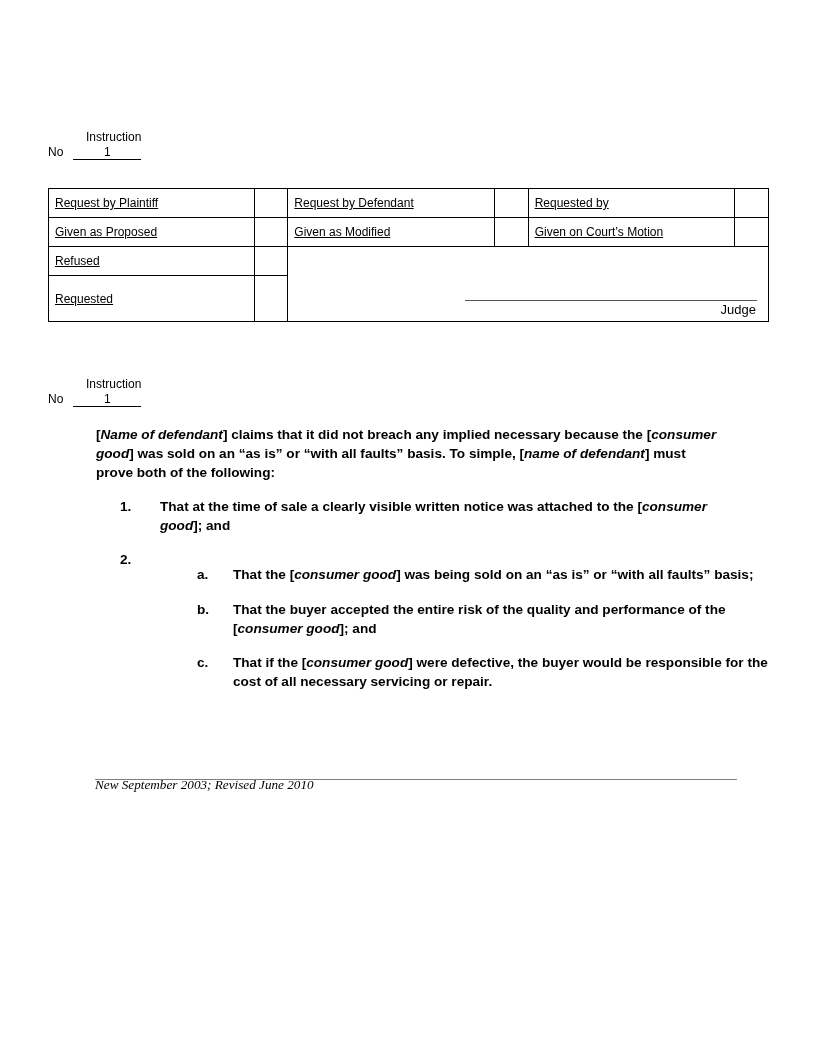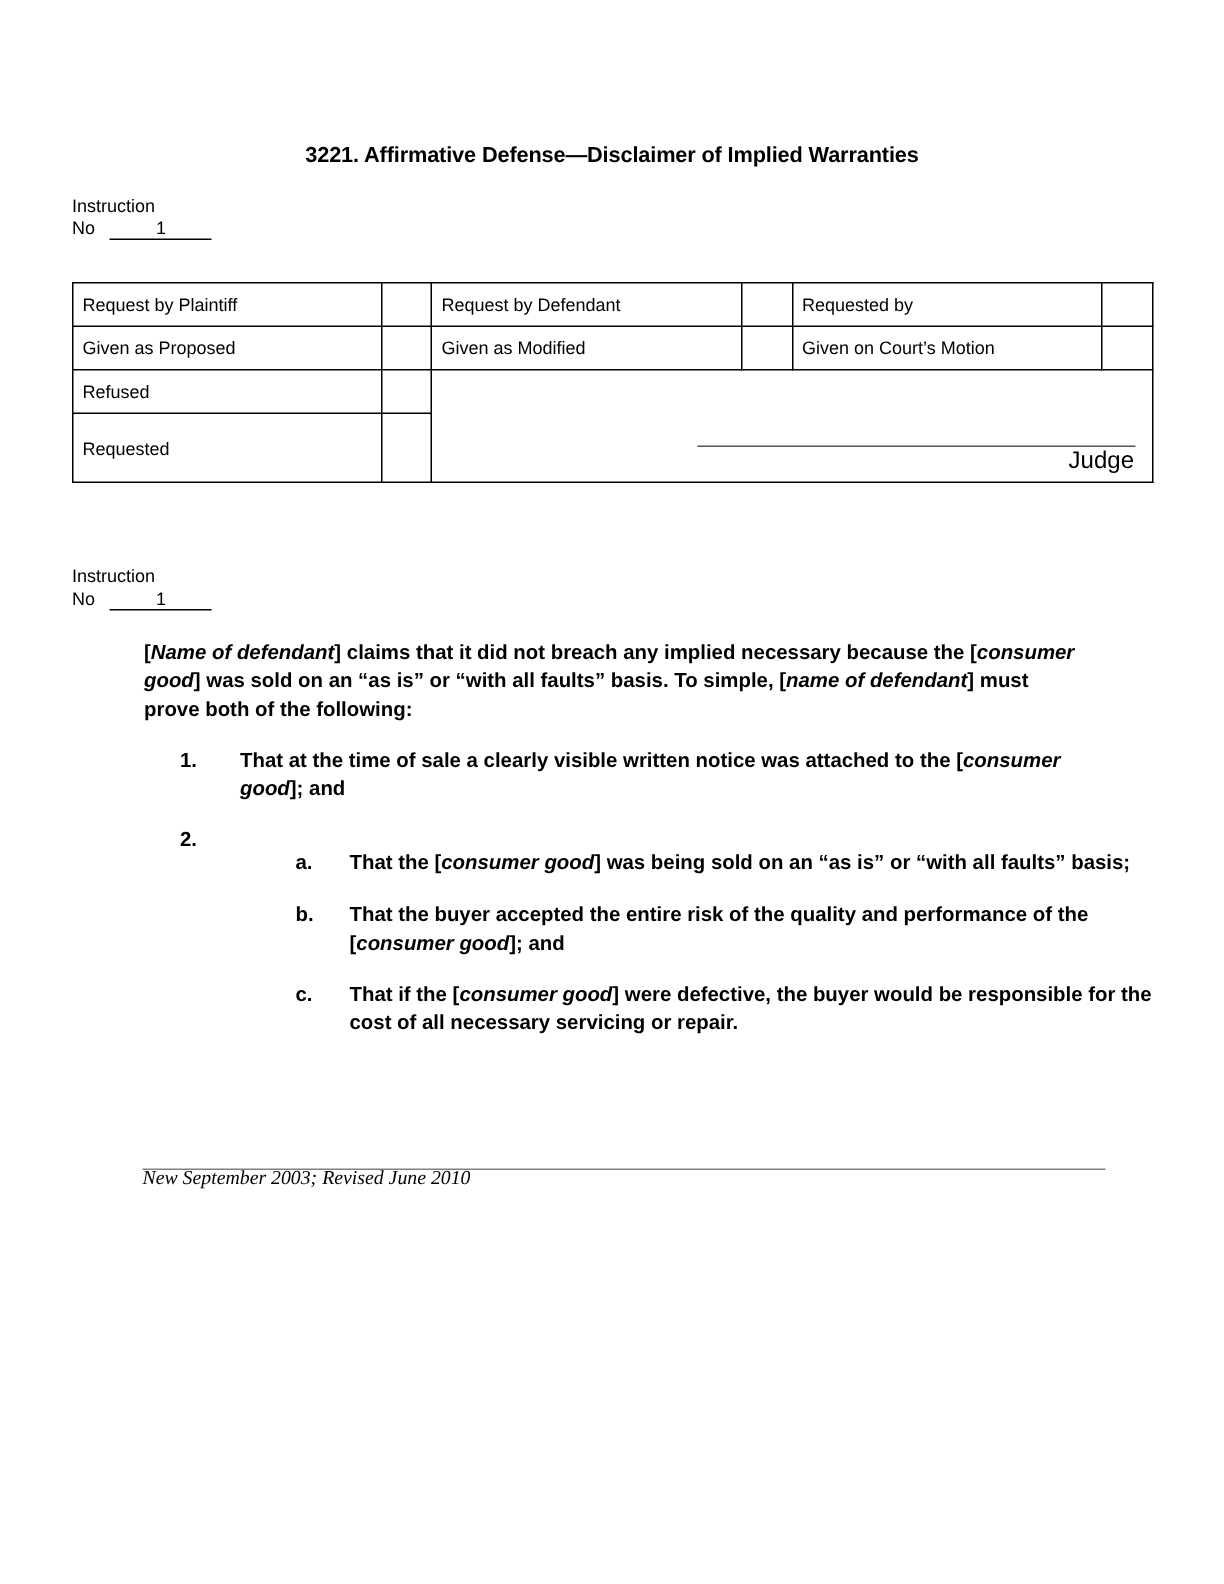--- a/index.html
+++ b/index.html
@@ -35,20 +35,21 @@
 
   
   .instr-block {
     position: absolute;
     left: 48px;
     font-size: 12px;
     line-height: 15px;
   }
   .instr-block .instr-word {
     display: block;
+    text-align: right;
   }
   .instr-row {
     display: block;
     white-space: nowrap;
   }
   .instr-no-label {
     display: inline-block;
   }
   .instr-no-value {
     display: inline-block;
@@ -65,20 +66,21 @@
 
   
   .disp-table {
     position: absolute;
     left: 48px;
     top: 188px;
     width: 721px;
     border-collapse: collapse;
     table-layout: fixed;
     font-size: 12px;
+    text-decoration: underline;
   }
   .disp-table td {
     border: 1px solid #000;
     padding: 0 0 0 6px;
     vertical-align: middle;
     height: 28px;
     font-size: 12px;
   }
   .cell-label { white-space: nowrap; }
   td.cell-check { padding: 0; }
@@ -94,21 +96,21 @@
     bottom: 4px;
     width: 292px;
   }
   .sig-line {
     border-top: 1.2px solid #555;
     width: 100%;
     height: 0;
   }
   .sig-caption {
     text-align: right;
-    font-size: 16px;
+    font-size: 13px;
     padding-top: 1px;
     padding-right: 1px;
   }
 
   
   .body-text {
     position: absolute;
     left: 96px;
     top: 425px;
     width: 624px;
@@ -163,21 +165,20 @@
     font-family: "Liberation Serif", serif;
     font-style: italic;
     font-size: 13.2px;
   }
 </style>
 </head>
 <body>
 
 <div class="page">
 
-  <div class="doc-title">3221. Affirmative Defense—Disclaimer of Implied Warranties</div>
 
   <div class="instr-block" id="instr-block-1">
     <span class="instr-word">Instruction</span>
     <span class="instr-row">
       <span class="instr-no-label">No</span><span class="instr-no-value">1</span>
     </span>
   </div>
 
   <table class="disp-table">
     <colgroup>

